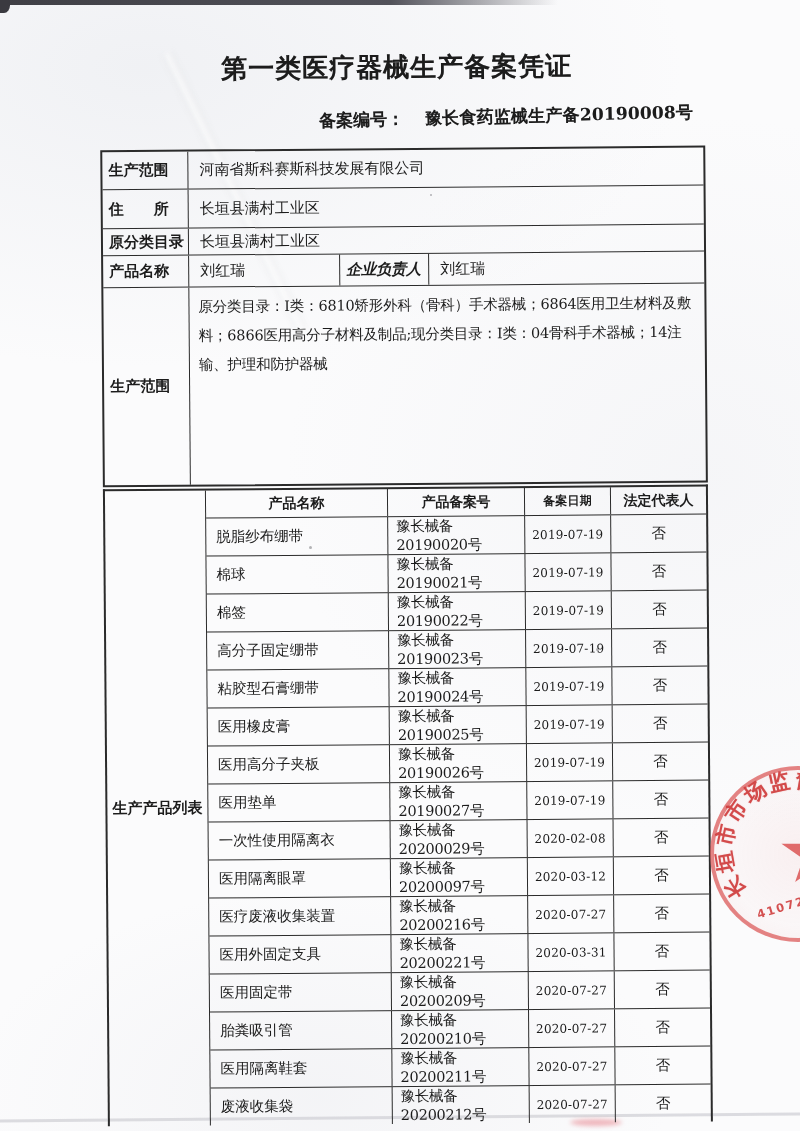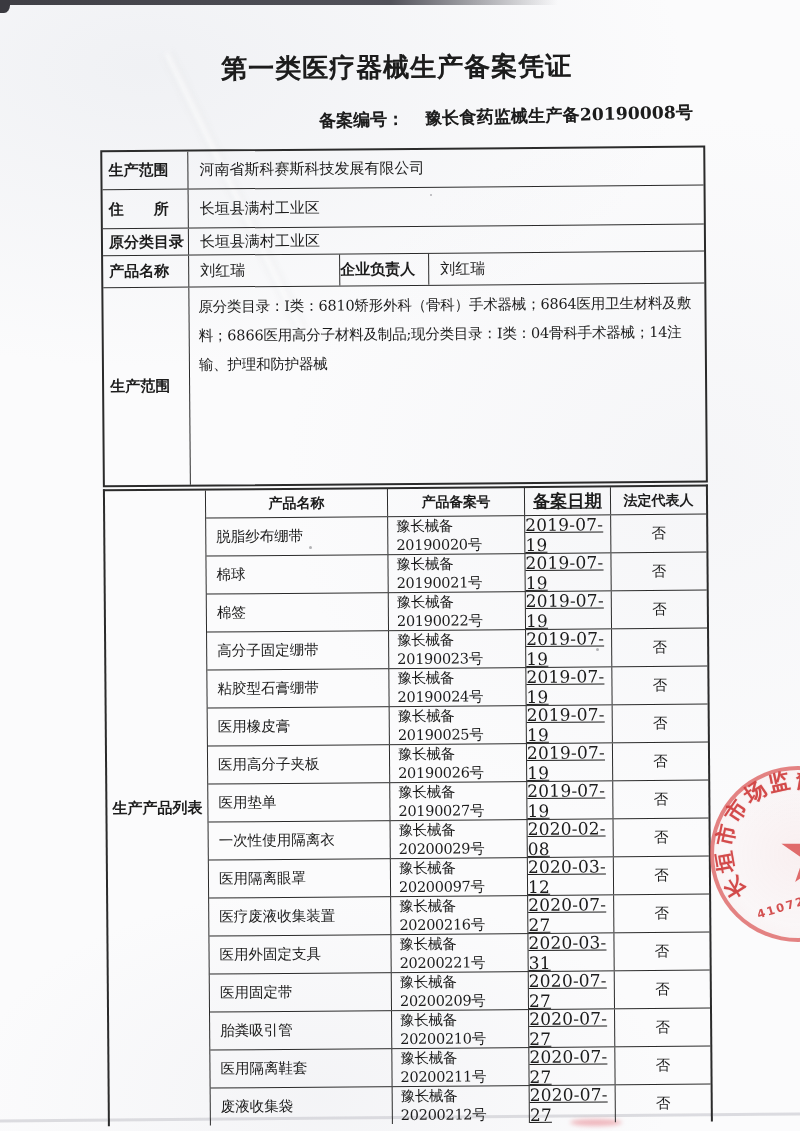--- a/index.html
+++ b/index.html
@@ -33,36 +33,36 @@
 
   
   .t1{position:absolute;left:103px;top:148px;width:601px;border:2px solid #2b2b2b;font-size:15px;}
   .t1 .row{display:flex;border-bottom:1.5px solid #2b2b2b;align-items:stretch;}
   .t1 .row:last-child{border-bottom:none;}
   .cell{display:flex;align-items:center;box-sizing:border-box;}
   .lab{width:86px;min-width:86px;border-right:1.5px solid #2b2b2b;padding-left:6px;font-weight:bold;}
   .val{flex:1;padding-left:11px;}
   .h37{height:37px}.h38{height:38px}.h26{height:26px}.h31{height:31px}
   .mid{width:151px;min-width:151px;border-right:1.5px solid #2b2b2b;padding-left:11px;}
-  .lab2{width:89px;min-width:89px;border-right:1.5px solid #2b2b2b;padding-left:0;font-weight:bold;}
+  .lab2{width:89px;min-width:89px;border-right:1.5px solid #2b2b2b;padding-left:6px;font-weight:bold;font-style:italic;}
   .scope-row{height:197px;}
   .scope-row .lab{align-items:center;}
   .scope-val{flex:1;padding:5px 8px 0 9px;font-size:14.5px;line-height:29px;align-items:flex-start;letter-spacing:-0.2px;}
 
   
   .t2{position:absolute;left:103px;top:487px;width:601px;border:2px solid #2b2b2b;border-bottom:none;display:flex;font-size:14.5px;}
   .t2 .side{width:100px;min-width:100px;border-right:1.5px solid #2b2b2b;display:flex;align-items:center;justify-content:center;font-weight:bold;font-size:15px;}
   .t2 .grid{flex:1;display:flex;flex-direction:column;}
   .prow{display:flex;border-bottom:1.5px solid #2b2b2b;height:37px;align-items:stretch;}
   .prow.head{height:27px;font-weight:bold;font-size:14px;}
   .prow:last-child{border-bottom:none;}
   .pc{display:flex;align-items:center;box-sizing:border-box;}
   .pc-name{flex:1;border-right:1.5px solid #2b2b2b;padding-left:10px;}
   .pc-no{width:137px;min-width:137px;border-right:1.5px solid #2b2b2b;padding-left:8px;letter-spacing:-0.3px;}
-  .pc-date{width:86px;min-width:86px;border-right:1.5px solid #2b2b2b;justify-content:center;font-size:17px;letter-spacing:0.2px;text-decoration:underline;}
+  .pc-date{width:86px;min-width:86px;border-right:1.5px solid #2b2b2b;justify-content:center;font-size:12px;letter-spacing:0.2px;}
   .pc-yes{width:95px;min-width:95px;justify-content:center;}
   .prow.head .pc{justify-content:center;padding-left:0;}
 
   
   .stamp{position:absolute;left:0;top:0;width:800px;height:1131px;pointer-events:none;filter:blur(0.3px);}
   .stamp-circle{position:absolute;left:710px;top:766px;width:168px;height:168px;border-radius:50%;
     border:4.5px solid rgba(219,88,88,0.72);
     background:radial-gradient(circle,rgba(236,140,140,0.10),rgba(236,140,140,0.04) 60%,rgba(236,140,140,0.14));}
   .stamp-char{position:absolute;font-size:21px;font-weight:bold;color:rgba(207,62,62,0.88);
     text-shadow:0 0 1px rgba(219,90,90,0.55);}

